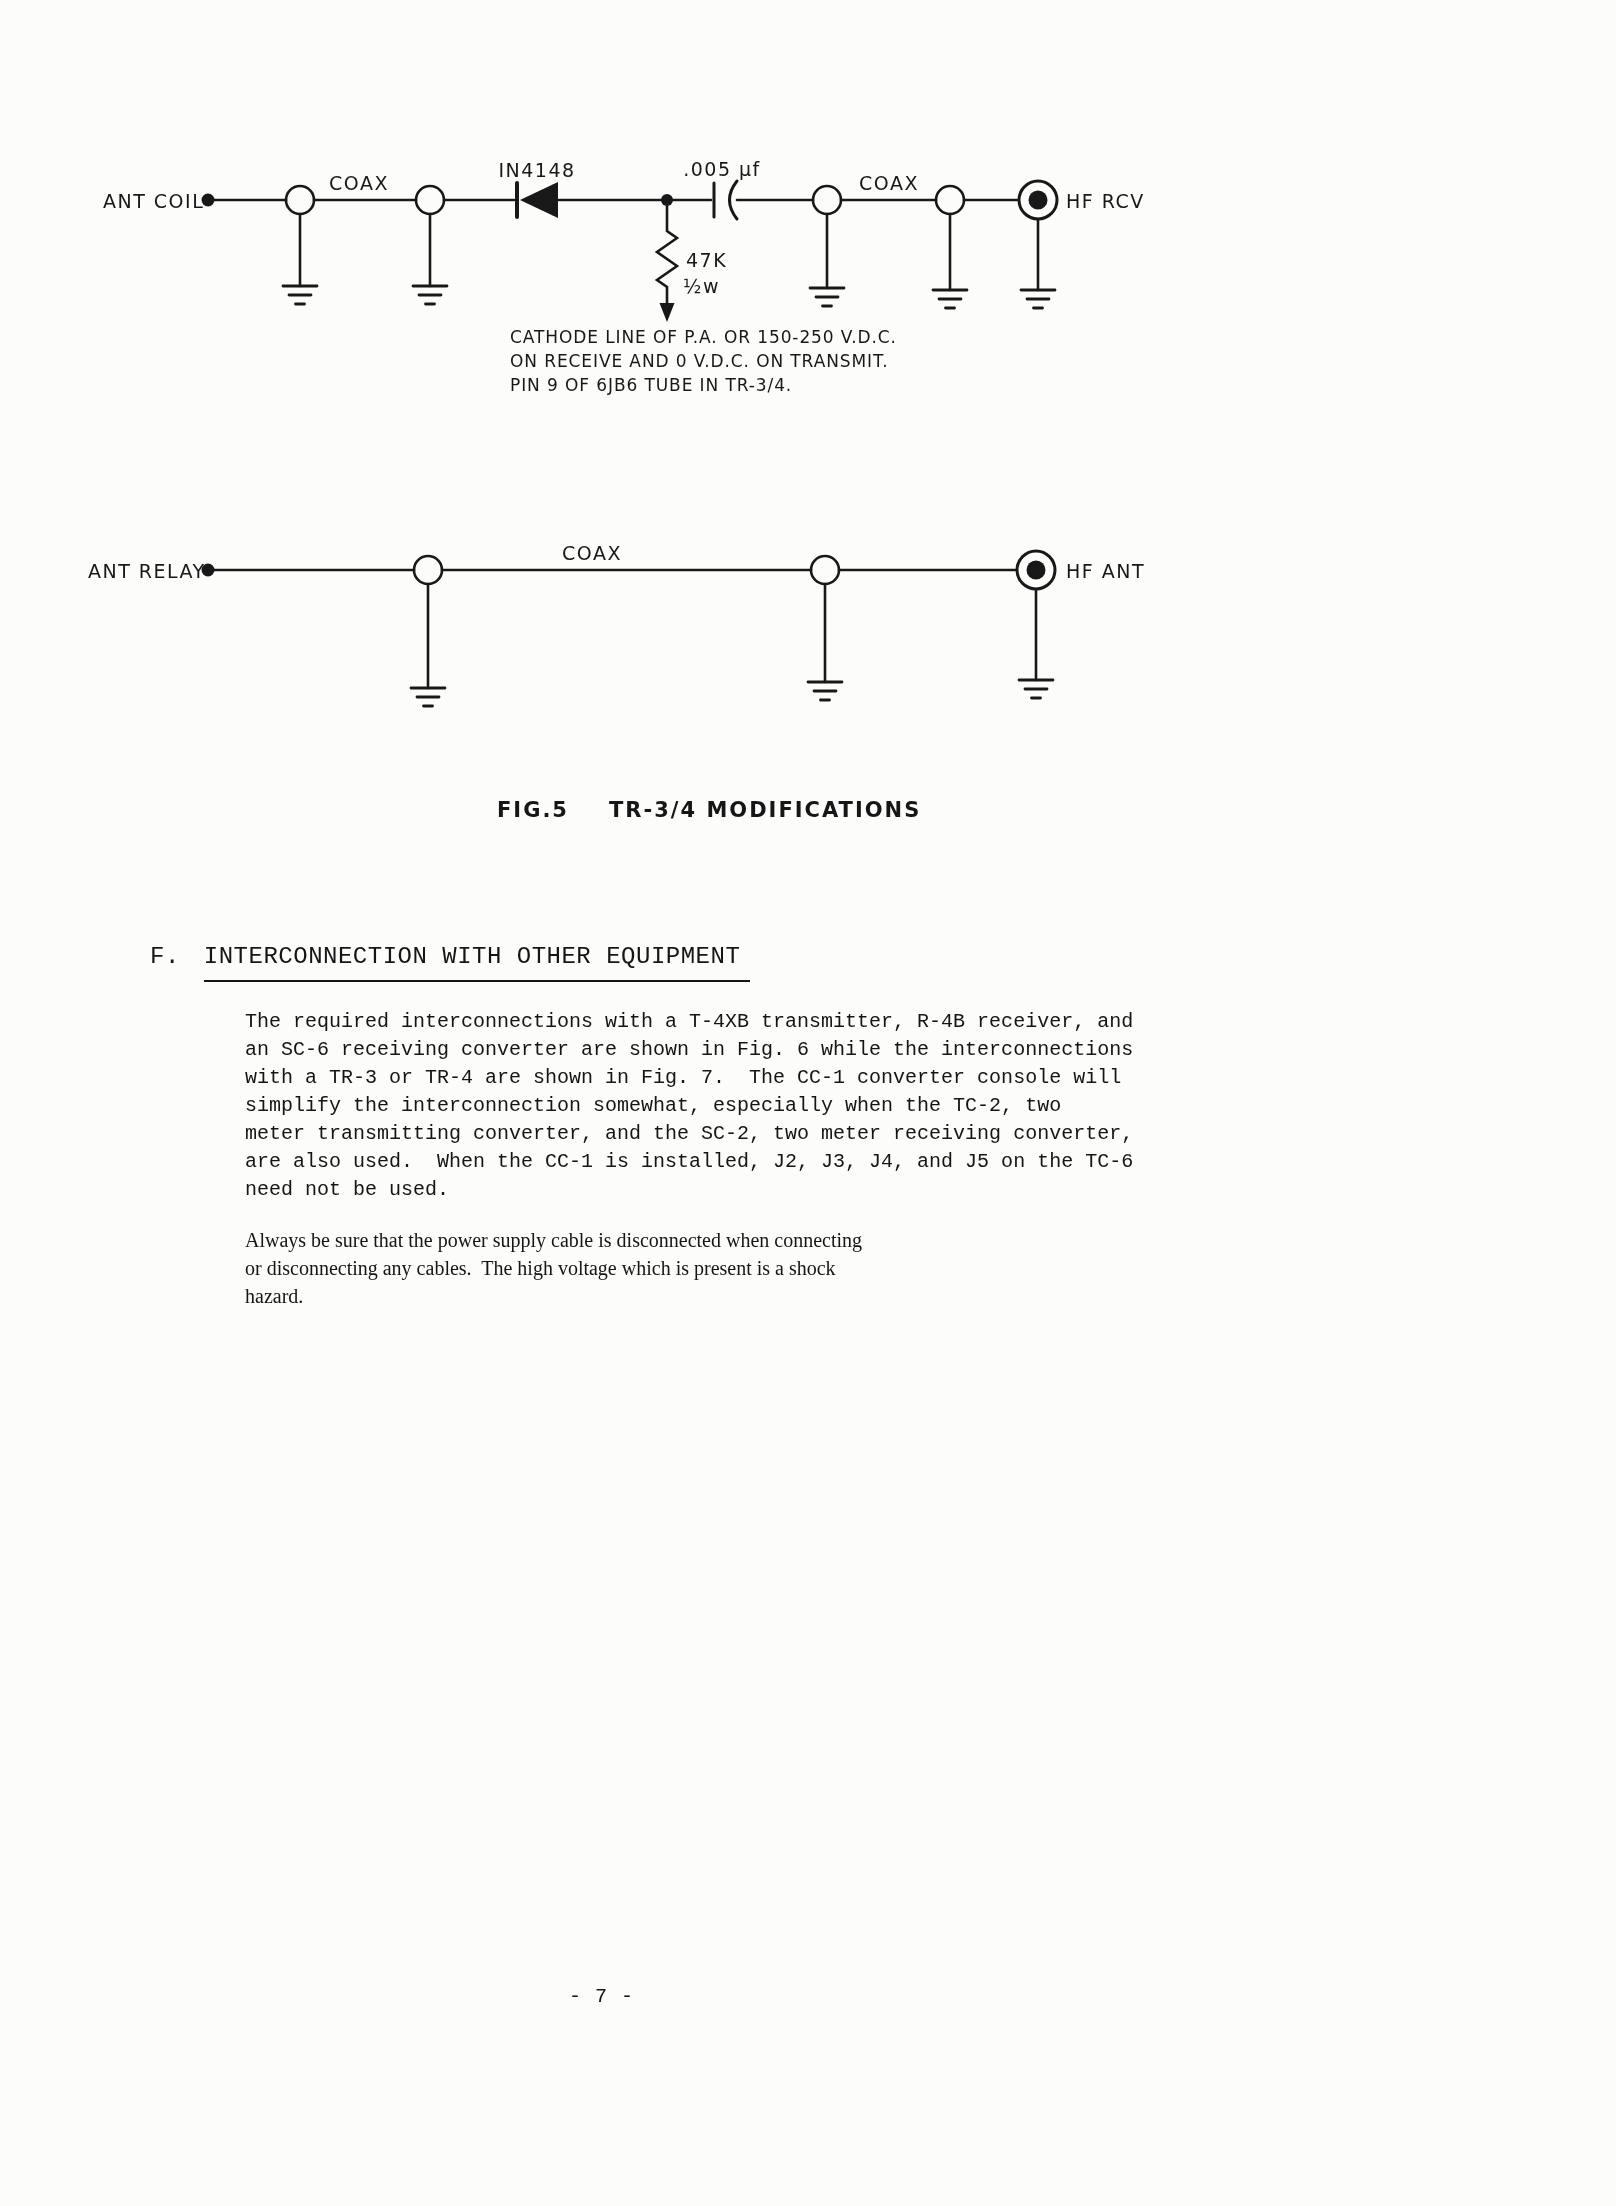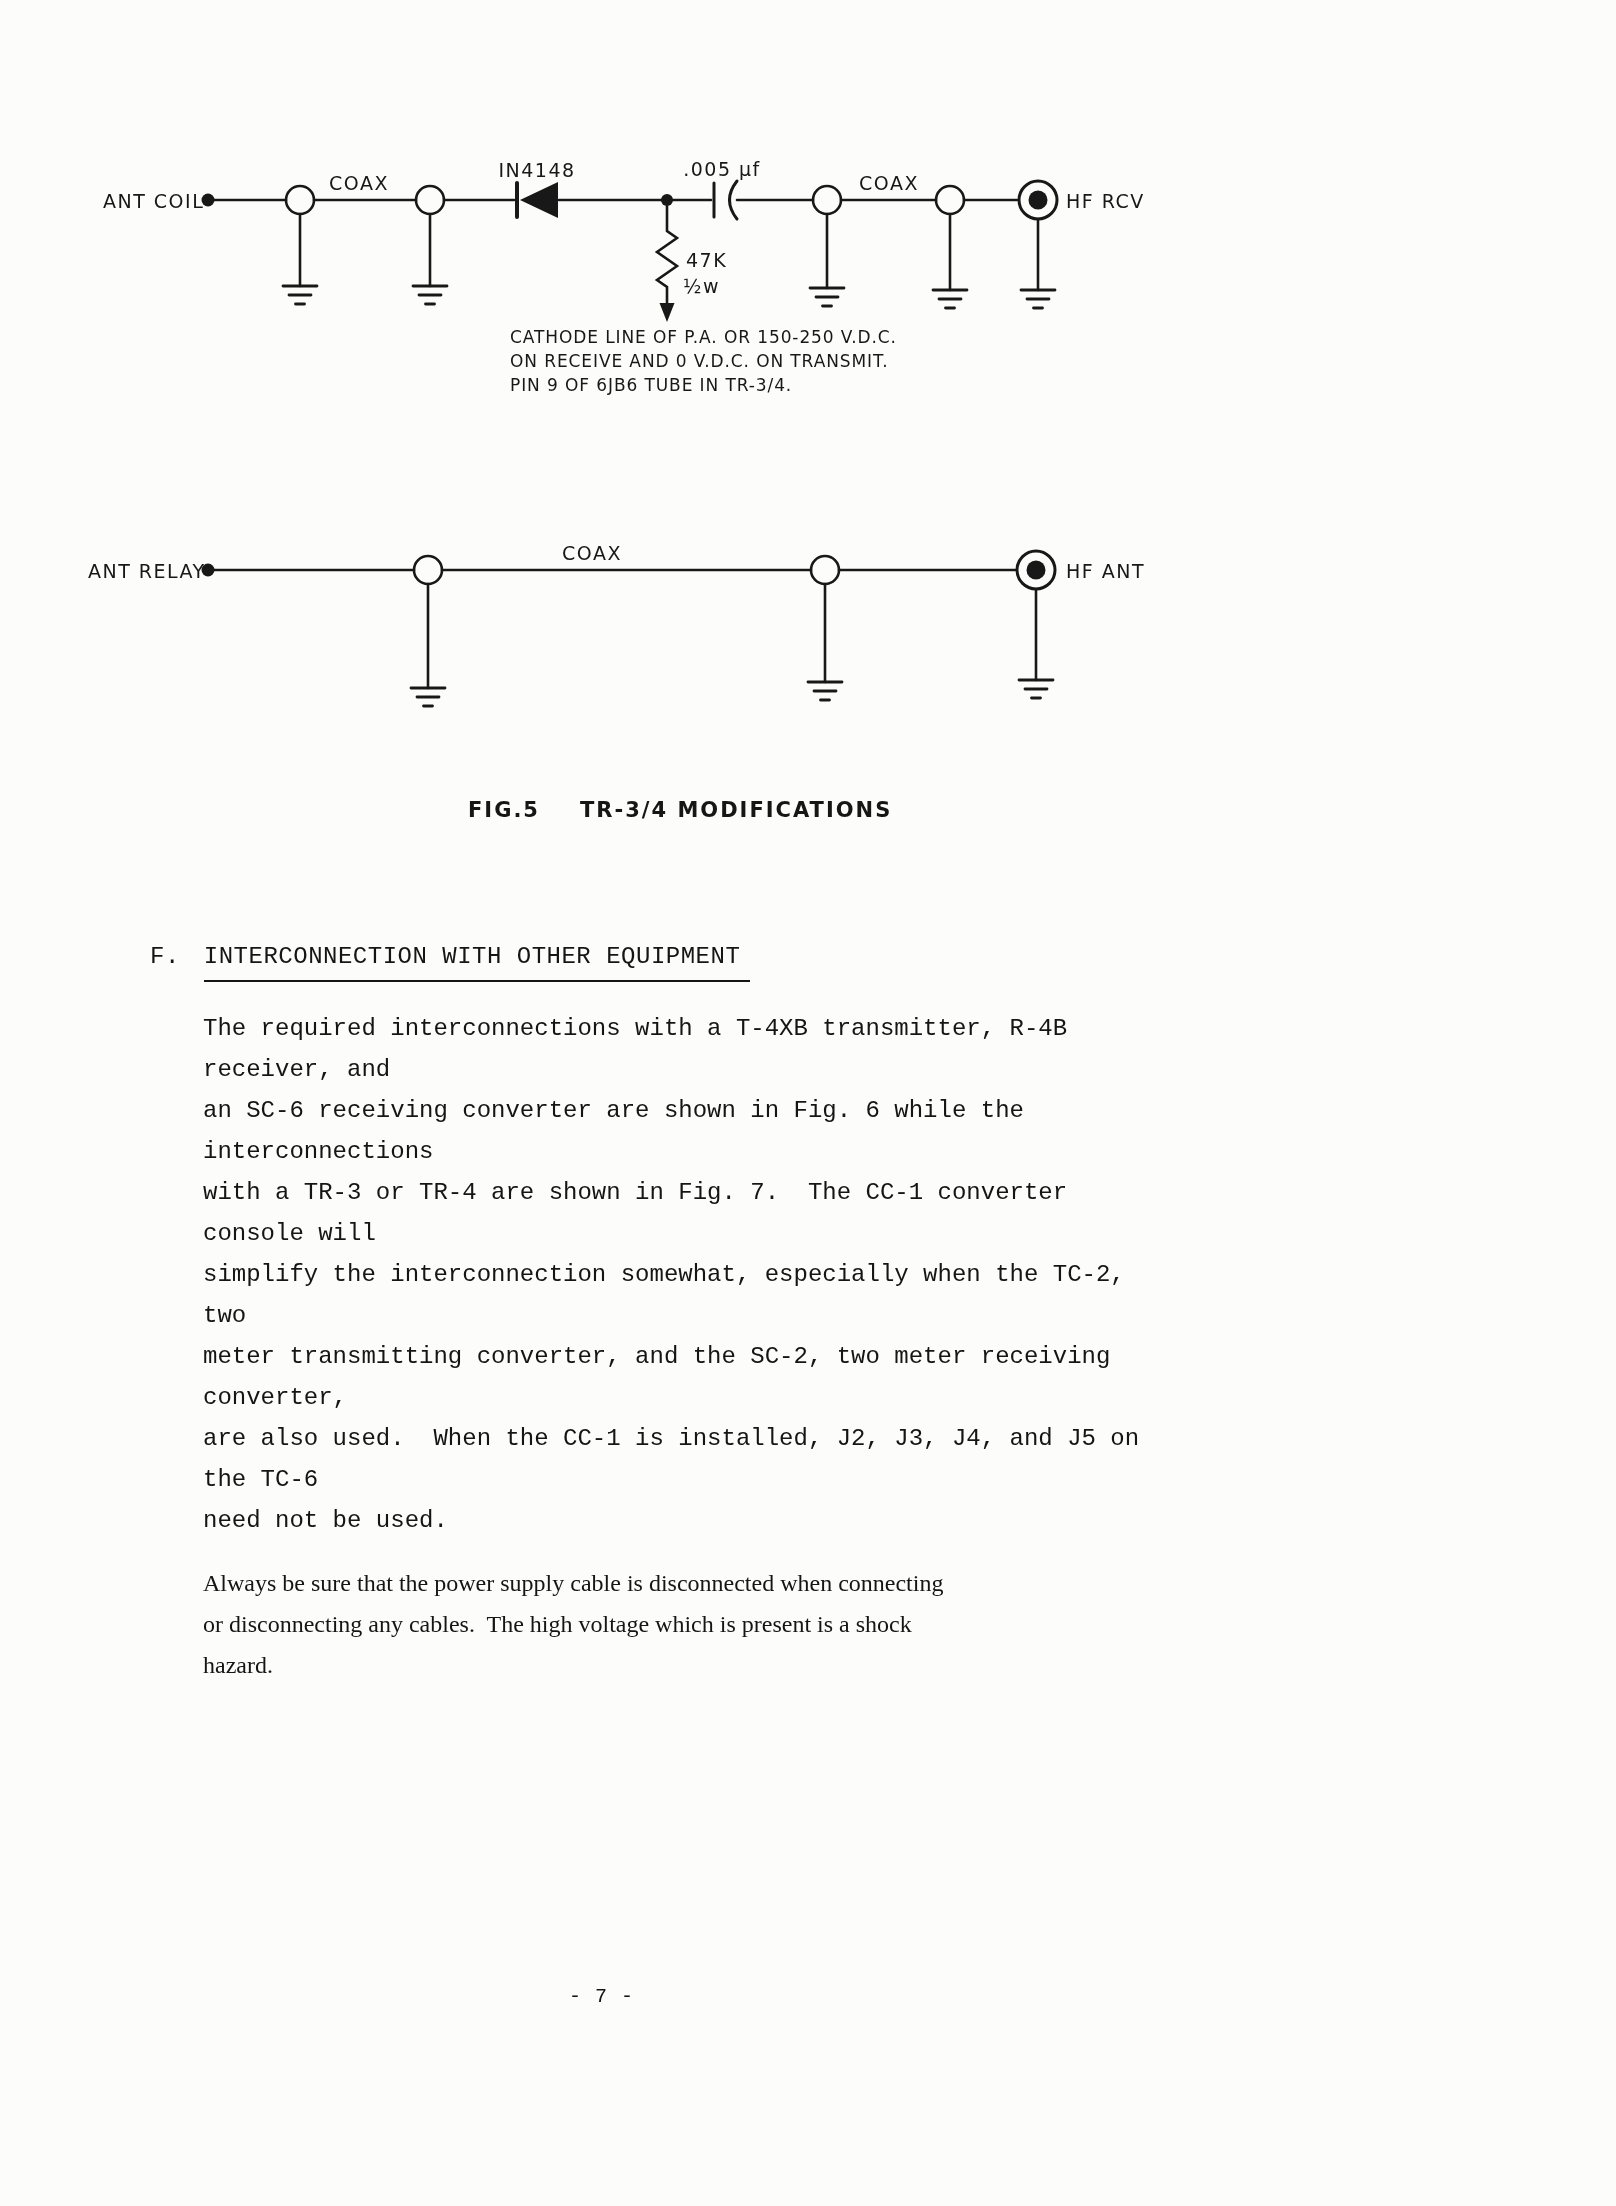--- a/index.html
+++ b/index.html
@@ -18,36 +18,36 @@
     font-family:"DejaVu Sans", sans-serif;
     font-size:19px; letter-spacing:1.5px;
     fill:#181818;
   }
   .sch-note {
     font-family:"DejaVu Sans", sans-serif;
     font-size:17px; letter-spacing:0.9px;
     fill:#181818;
   }
   .caption {
-    position:absolute; top:798px; left:468px;
+    position:absolute; top:798px; left:497px;
     font-family:"DejaVu Sans", sans-serif;
     font-weight:bold; font-size:21px; letter-spacing:2px;
     color:#161616; white-space:nowrap;
   }
   .caption-title { margin-left:40px; }
   .section { position:absolute; top:943px; left:150px; width:1050px; }
   .section-heading-row { display:flex; font-size:24px; letter-spacing:0.5px; }
   .section-heading {
     margin-left:24px;
     border-bottom:2px solid #151515;
     padding-bottom:10px; padding-right:10px;
     white-space:nowrap;
   }
   .paragraphs { margin-left:53px; margin-top:26px; width:940px; }
-  .para { font-size:24px; line-height:41px; white-space:pre-wrap; }
+  .para { font-size:20px; line-height:28px; white-space:pre-wrap;margin-left:42px; }
   .para + .para { margin-top:22px;font-family:Liberation Serif, serif; }
   .page-number { position:absolute; top:1985px; left:569px; font-size:20px; letter-spacing:1px; }
 </style>
 </head>
 <body>
 
 <div class="page">
 
   <svg class="schematic" width="1616" height="770" viewBox="0 0 1616 770" xmlns="http://www.w3.org/2000/svg">
     <defs>

